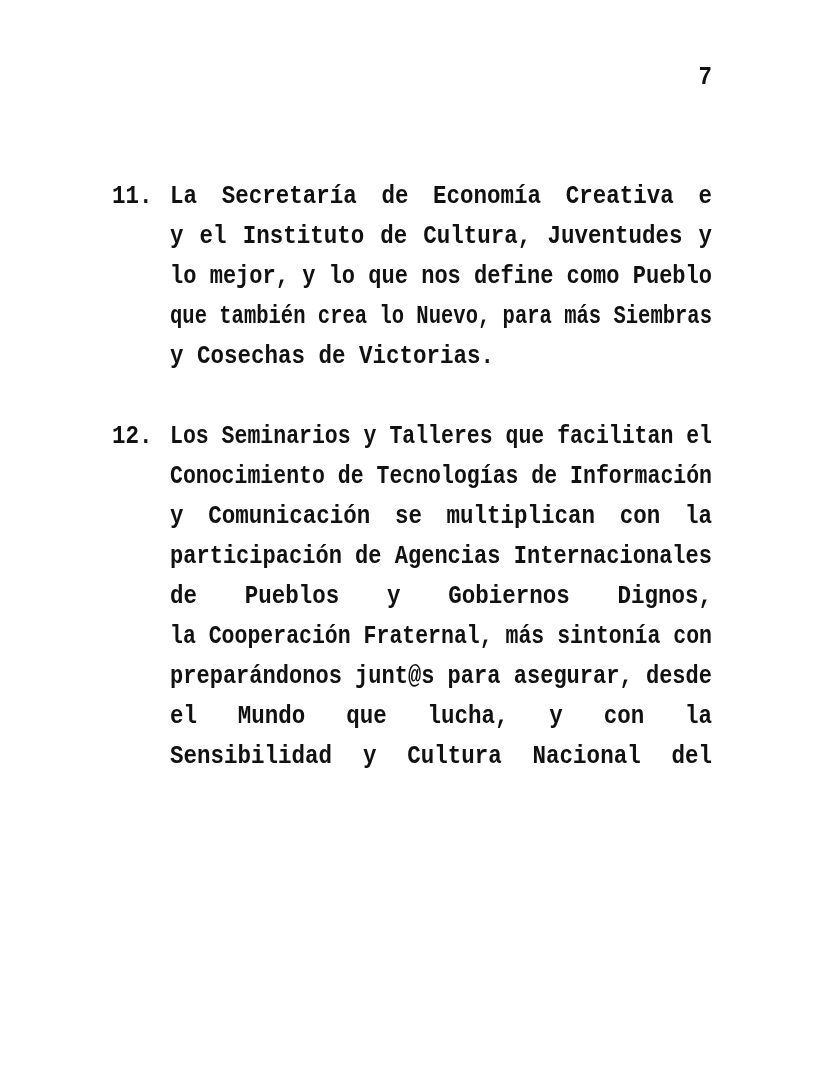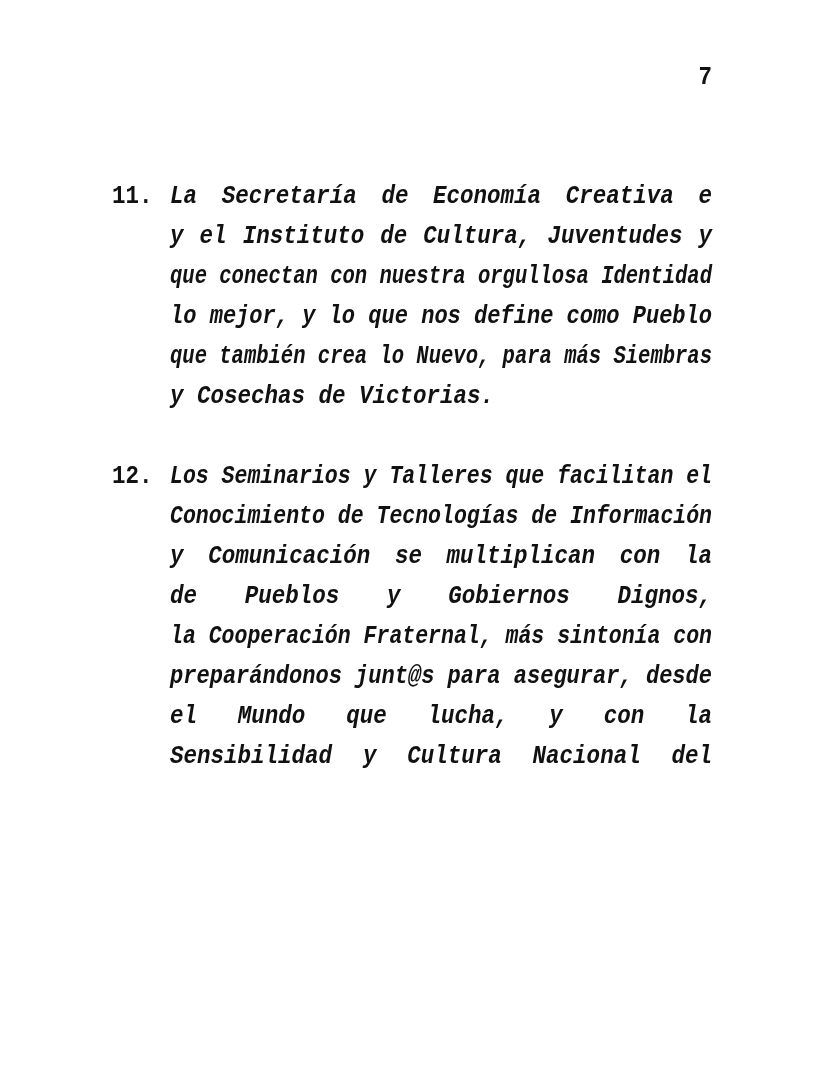--- a/index.html
+++ b/index.html
@@ -43,21 +43,20 @@
     position: absolute;
     left: 0;
     top: 0;
     height: 40px;
     line-height: 40px;
     font-size: 22.5px;
   }
   .lines {
     margin-left: 58px;  
     width: 542px;       
-    font-style: italic;
   }
   .line {
     height: 40px;
     line-height: 40px;
     font-size: 22.5px;
   }
   
   .ln {
     display: inline-block;
     white-space: pre;
@@ -85,23 +84,20 @@
   <div class="line">
     <span class="ln" style="word-spacing: 11.181px; transform: scale(1, 1.15);">La Secretaría de Economía Creativa e</span>
   </div>
 
 
   <div class="line">
     <span class="ln" style="word-spacing: 2.568px; transform: scale(1, 1.15);">y el Instituto de Cultura, Juventudes y</span>
   </div>
 
 
-  <div class="line">
-    <span class="ln" style="transform: scale(0.9123, 1.15);">que conectan con nuestra orgullosa Identidad</span>
-  </div>
 
 
   <div class="line">
     <span class="ln" style="transform: scale(0.9791, 1.15);">lo mejor, y lo que nos define como Pueblo</span>
   </div>
 
   <div class="line">
     <span class="ln" style="transform: scale(0.9123, 1.15);">que también crea lo Nuevo, para más Siembras</span>
   </div>
 
@@ -121,20 +117,23 @@
   </div>
 
   <div class="line">
     <span class="ln" style="transform: scale(0.9558, 1.15);">Conocimiento de Tecnologías de Información</span>
   </div>
 
   <div class="line">
     <span class="ln" style="word-spacing: 11.181px; transform: scale(1, 1.15);">y Comunicación se multiplican con la</span>
   </div>
 
+  <div class="line">
+    <span class="ln" style="transform: scale(0.9791, 1.15);">participación de Agencias Internacionales</span>
+  </div>
 
   <div class="line">
     <span class="ln" style="word-spacing: 34.23px; transform: scale(1, 1.15);">de Pueblos y Gobiernos Dignos,</span>
   </div>
 
   <div class="line">
     <span class="ln" style="transform: scale(0.9558, 1.15);">la Cooperación Fraternal, más sintonía con</span>
   </div>
 
   <div class="line">

